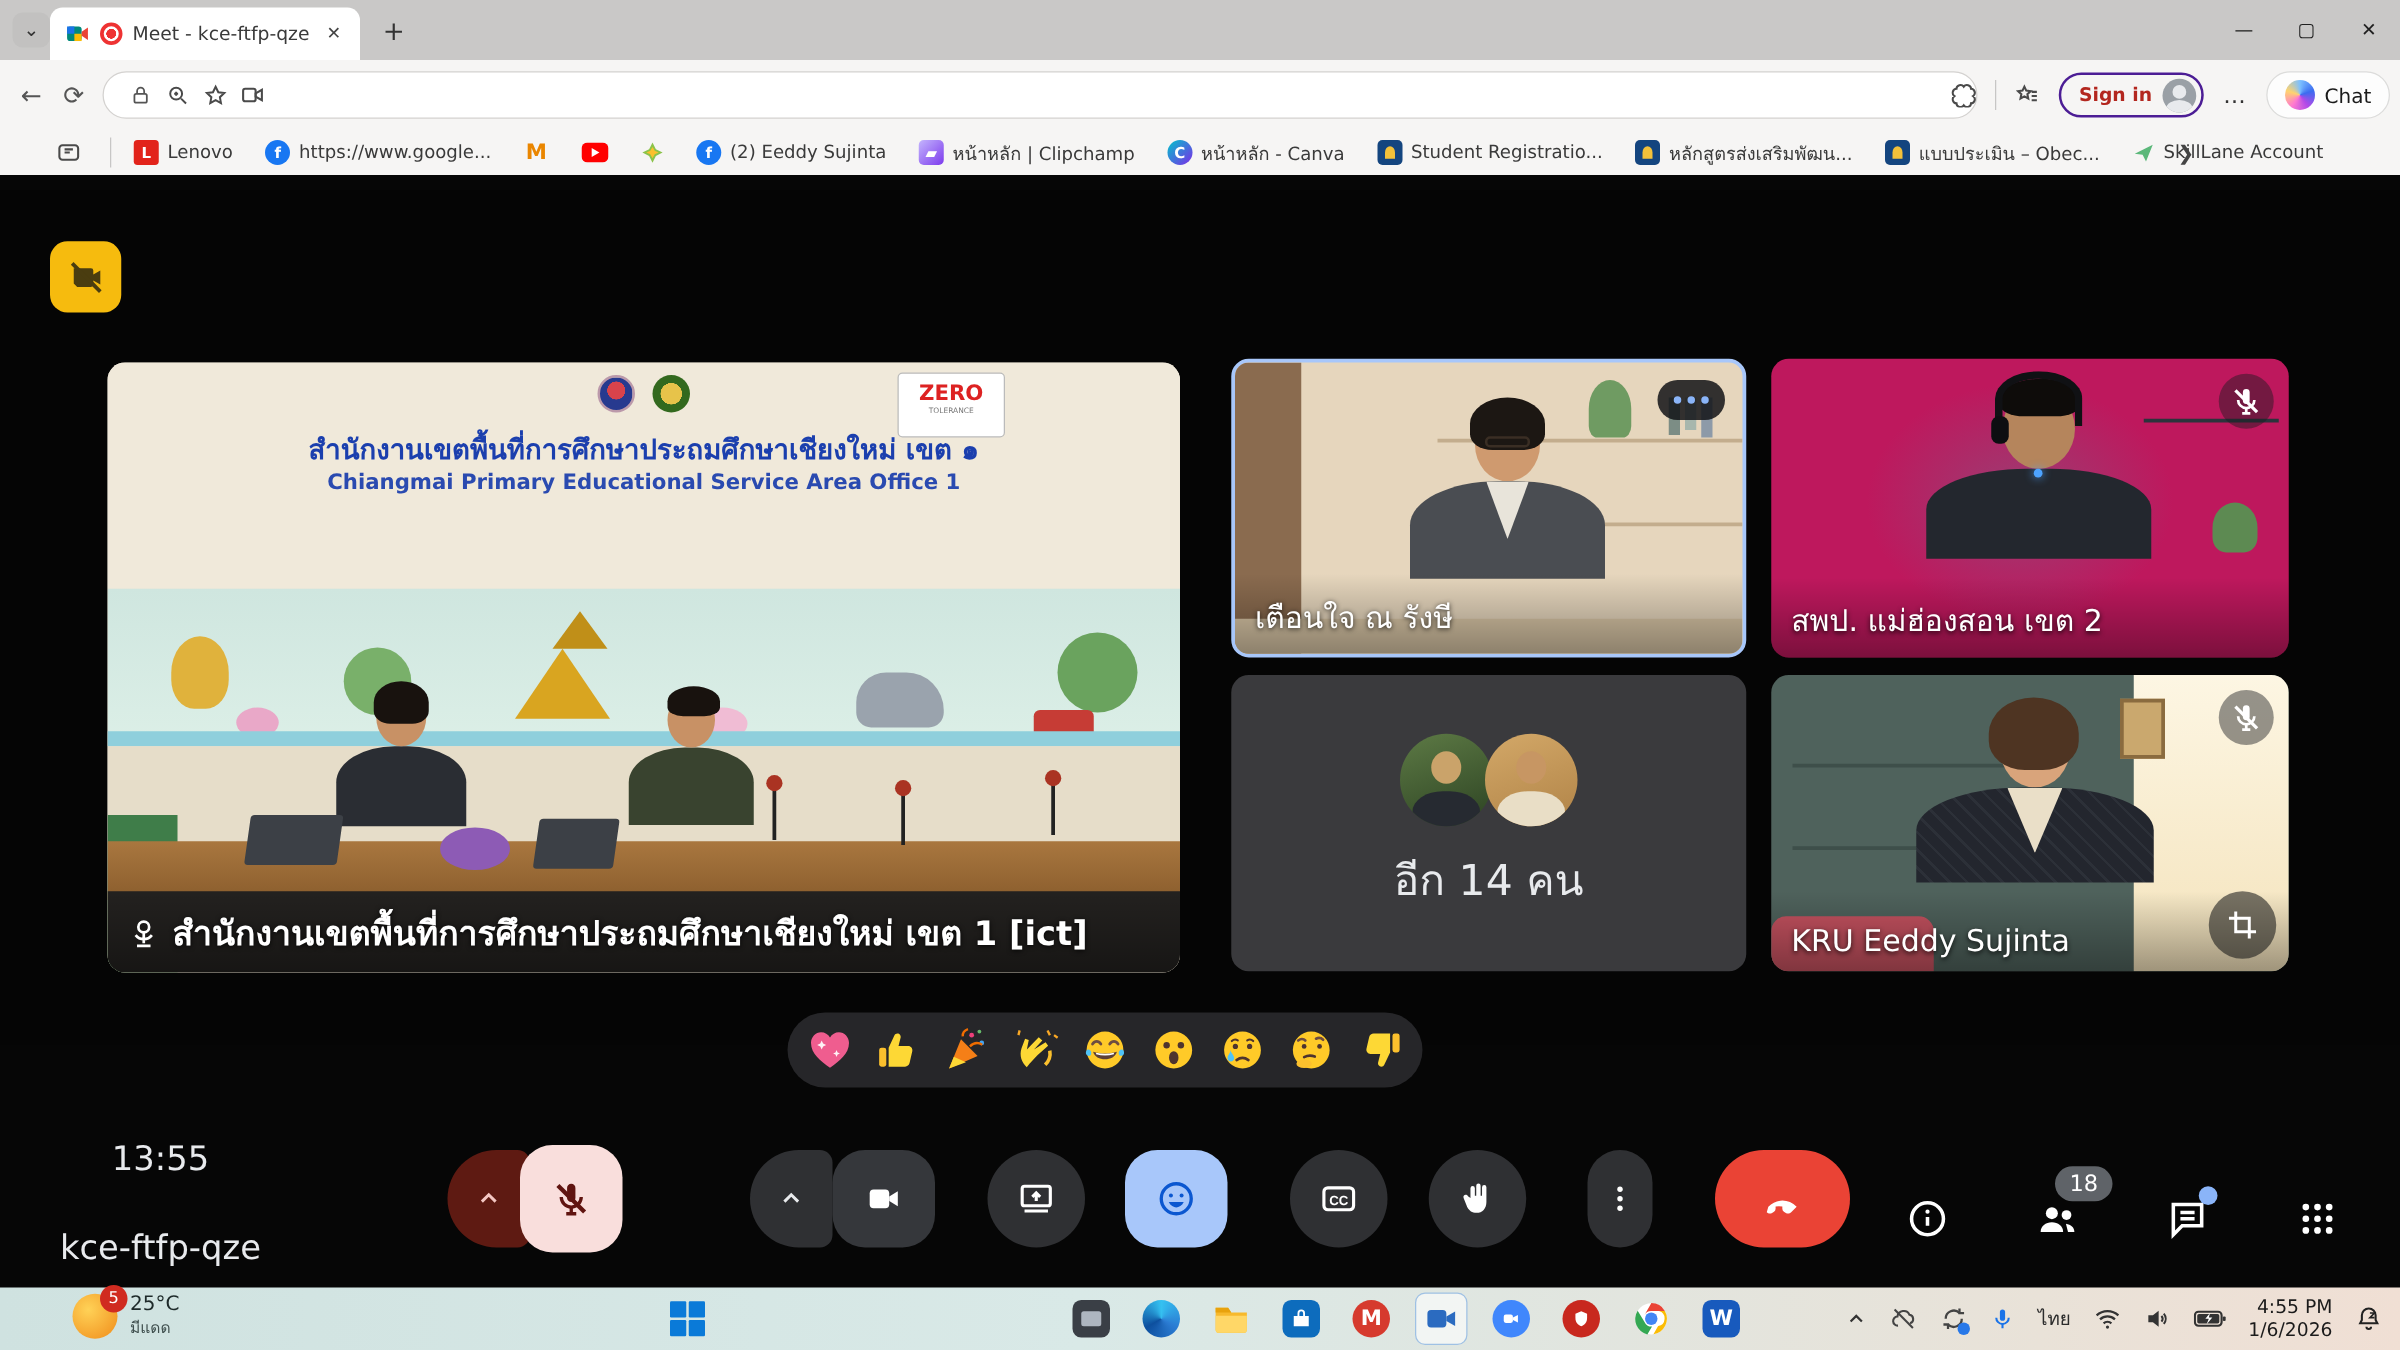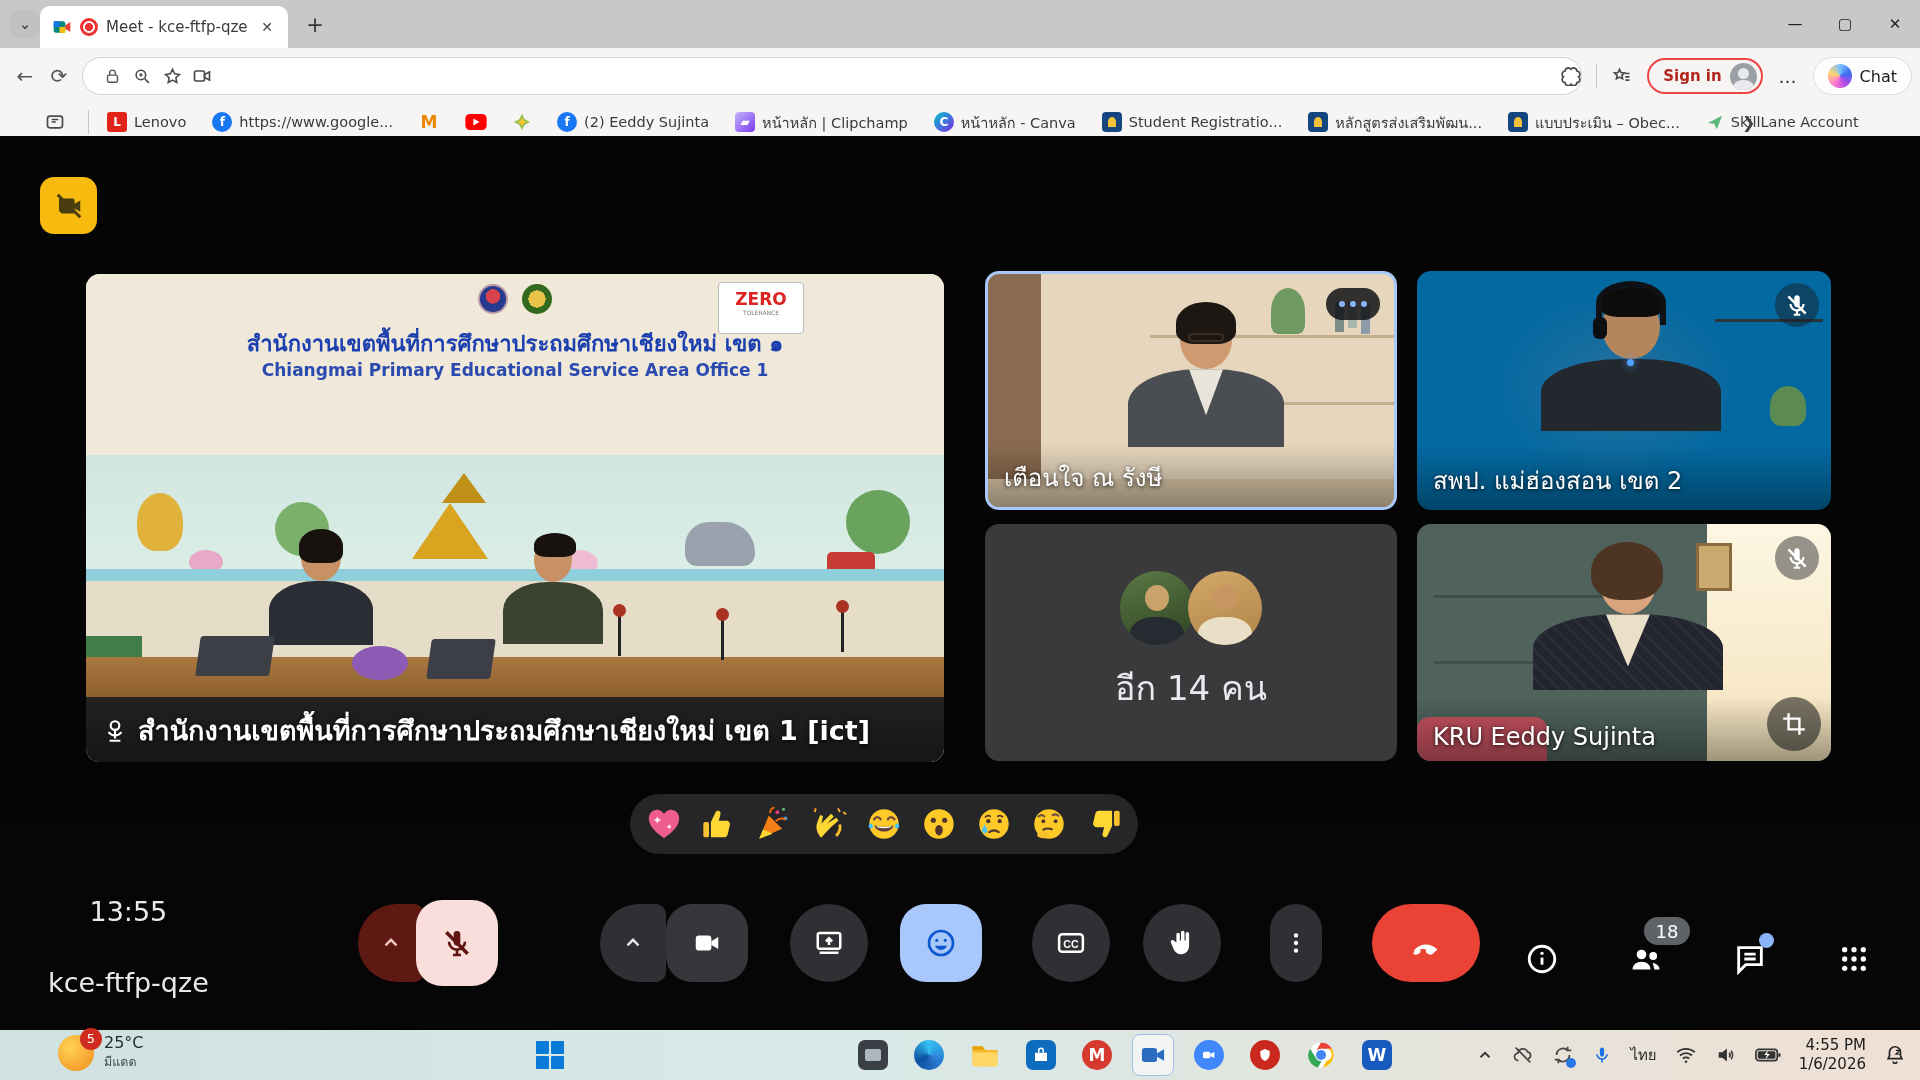--- a/index.html
+++ b/index.html
@@ -19,36 +19,36 @@
   .meet-favicon { width:20px; height:20px; position:relative; flex:0 0 20px; }
   .rec-dot { width:18px; height:18px; border-radius:50%; border:3px solid #e33; background:radial-gradient(circle,#e33 45%,#fff 48%); flex:0 0 18px; }
 
   .toolbar { position:absolute; left:0; top:48px; width:1920px; height:56px; background:#f6f5f4; display:flex; align-items:center; }
   .nav-ic { width:34px; height:34px; display:flex; align-items:center; justify-content:center; color:#555; font-size:20px; }
   .urlpill { position:absolute; left:82px; top:9px; width:1500px; height:38px; background:#fff; border:1px solid #d4d2d0; border-radius:19px; display:flex; align-items:center; padding:0 12px 0 14px; }
   .urltext { font-size:16px; color:#202124; flex:1; }
   .pill-ic { width:30px; height:30px; display:flex; align-items:center; justify-content:center; color:#4a4a4a; }
   .tb-right { position:absolute; right:8px; top:8px; height:40px; display:flex; align-items:center; gap:10px; }
   .vsep { width:1px; height:24px; background:#c7c6c5; }
-  .signin { height:36px; border:2px solid #ef4444; border-radius:18px; display:flex; align-items:center; gap:8px; padding:0 4px 0 14px; }
+  .signin { height:36px; border:2px solid #4c1d95; border-radius:18px; display:flex; align-items:center; gap:8px; padding:0 4px 0 14px; }
   .signin span { color:#b3261e; font-size:15px; font-weight:bold; }
   .avatar { width:27px; height:27px; border-radius:50%; background:#9aa0a6; position:relative; overflow:hidden; }
   .avatar:before { content:""; position:absolute; left:8px; top:5px; width:11px; height:11px; border-radius:50%; background:#e8eaed; }
   .avatar:after { content:""; position:absolute; left:3px; top:17px; width:21px; height:14px; border-radius:50%; background:#e8eaed; }
   .chatpill { height:38px; border:1px solid #dcdcdb; background:#fdfdfd; border-radius:19px; display:flex; align-items:center; gap:8px; padding:0 14px; }
   .chatpill span { font-size:16px; color:#1b1b1b; }
   .copilot { width:24px; height:24px; border-radius:50%; background:conic-gradient(#7cc0ff,#3b6cf0,#b14ae8,#ff7ad0,#ffd36e,#7cc0ff); }
 
   .bookmarks { position:absolute; left:0; top:104px; width:1920px; height:36px; background:#f6f5f4; display:flex; align-items:center; font-size:14.5px; color:#3a3a3a; }
   .bm { display:flex; align-items:center; gap:7px; margin-right:26px; white-space:nowrap; }
   .bmic { width:20px; height:20px; border-radius:4px; display:flex; align-items:center; justify-content:center; font-weight:bold; font-size:12px; color:#fff; flex:0 0 auto; }
   .bm-overflow { position:absolute; left:1742px; color:#444; font-size:16px; }
 
   
-  .stage { position:absolute; left:0; top:136px; width:1920px; height:684px; background:#050505; }
+  .stage { position:absolute; left:0; top:152px; width:1920px; height:684px; background:#050505; }
   .camoff-chip { position:absolute; left:40px; top:41px; width:57px; height:57px; border-radius:14px; background:#f6bb0e; display:flex; align-items:center; justify-content:center; }
 
   .tile { position:absolute; border-radius:14px; overflow:hidden; }
   .tile-label { position:absolute; left:16px; bottom:10px; color:#fff; text-shadow:0 1px 4px rgba(0,0,0,.85); font-size:24px; display:flex; align-items:center; gap:10px; z-index:5; }
   .tile-grad { position:absolute; left:0; right:0; bottom:0; height:64px; background:linear-gradient(transparent,rgba(0,0,0,.35)); }
   .badge-tr { position:absolute; right:12px; top:12px; width:44px; height:44px; border-radius:50%; background:rgba(25,26,30,.45); display:flex; align-items:center; justify-content:center; z-index:5; }
   .menu-chip { position:absolute; right:14px; top:14px; width:54px; height:32px; border-radius:16px; background:rgba(18,19,22,.85); display:flex; align-items:center; justify-content:center; gap:5px; z-index:5; }
   .menu-chip i { width:6px; height:6px; border-radius:50%; background:#8ab4f8; }
   .crop-chip { position:absolute; right:10px; bottom:10px; width:54px; height:54px; border-radius:50%; background:rgba(15,16,18,.55); display:flex; align-items:center; justify-content:center; z-index:5; }
 
@@ -93,21 +93,21 @@
   .sp-shelf1 { position:absolute; right:0; top:26%; width:60%; height:3px; background:#c3ad8d; }
   .sp-shelf2 { position:absolute; right:0; top:55%; width:55%; height:3px; background:#c3ad8d; }
   .sp-books { position:absolute; right:6%; top:12%; display:flex; gap:4px; }
   .sp-books i { width:9px; height:30px; background:#7c8d85; display:block; }
   .sp-books i:nth-child(2){ background:#a7b7ad; height:26px; }
   .sp-books i:nth-child(3){ background:#8d9aa8; height:32px; }
   .sp-plant { position:absolute; right:22%; top:6%; width:34px; height:46px; border-radius:50% 50% 20% 20%; background:#6f9b62; }
   .sp-desk { position:absolute; left:0; bottom:0; width:100%; height:12%; background:#d9c6a6; }
 
   
-  .t-mhs { left:1417px; top:135px; width:414px; height:239px; background:#0369a1; }
+  .t-mhs { left:1417px; top:135px; width:414px; height:239px; background:#be185d; }
   .mh-glow { position:absolute; left:18%; top:8%; width:60%; height:80%; background:radial-gradient(ellipse,rgba(96,124,152,.38),transparent 70%); }
   .mh-plant { position:absolute; right:6%; top:48%; width:36px; height:40px; border-radius:50% 50% 30% 30%; background:#5d8a52; }
   .mh-shelf { position:absolute; right:2%; top:20%; width:26%; height:3px; background:#2c333c; }
   .headset { position:absolute; border:6px solid #101114; border-bottom:none; border-radius:50% 50% 0 0; }
   .earcup { position:absolute; width:14px; height:22px; border-radius:6px; background:#0d0e11; }
   .bluedot { position:absolute; width:7px; height:7px; border-radius:50%; background:#4da3ff; box-shadow:0 0 8px #4da3ff; }
 
   
   .t-others { left:985px; top:388px; width:412px; height:237px; background:#3a3a3d; display:flex; flex-direction:column; align-items:center; justify-content:center; gap:16px; }
   .av-row { display:flex; }

